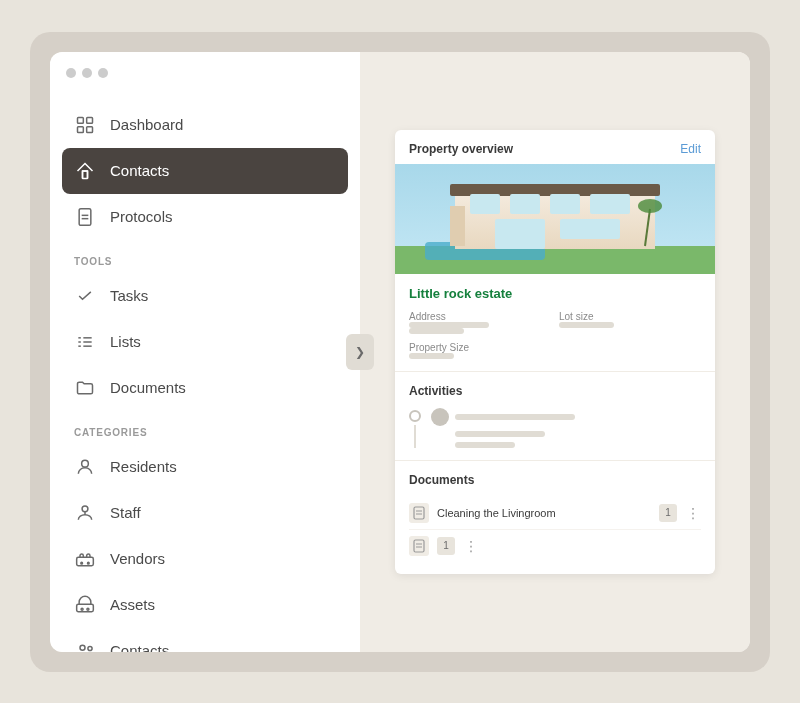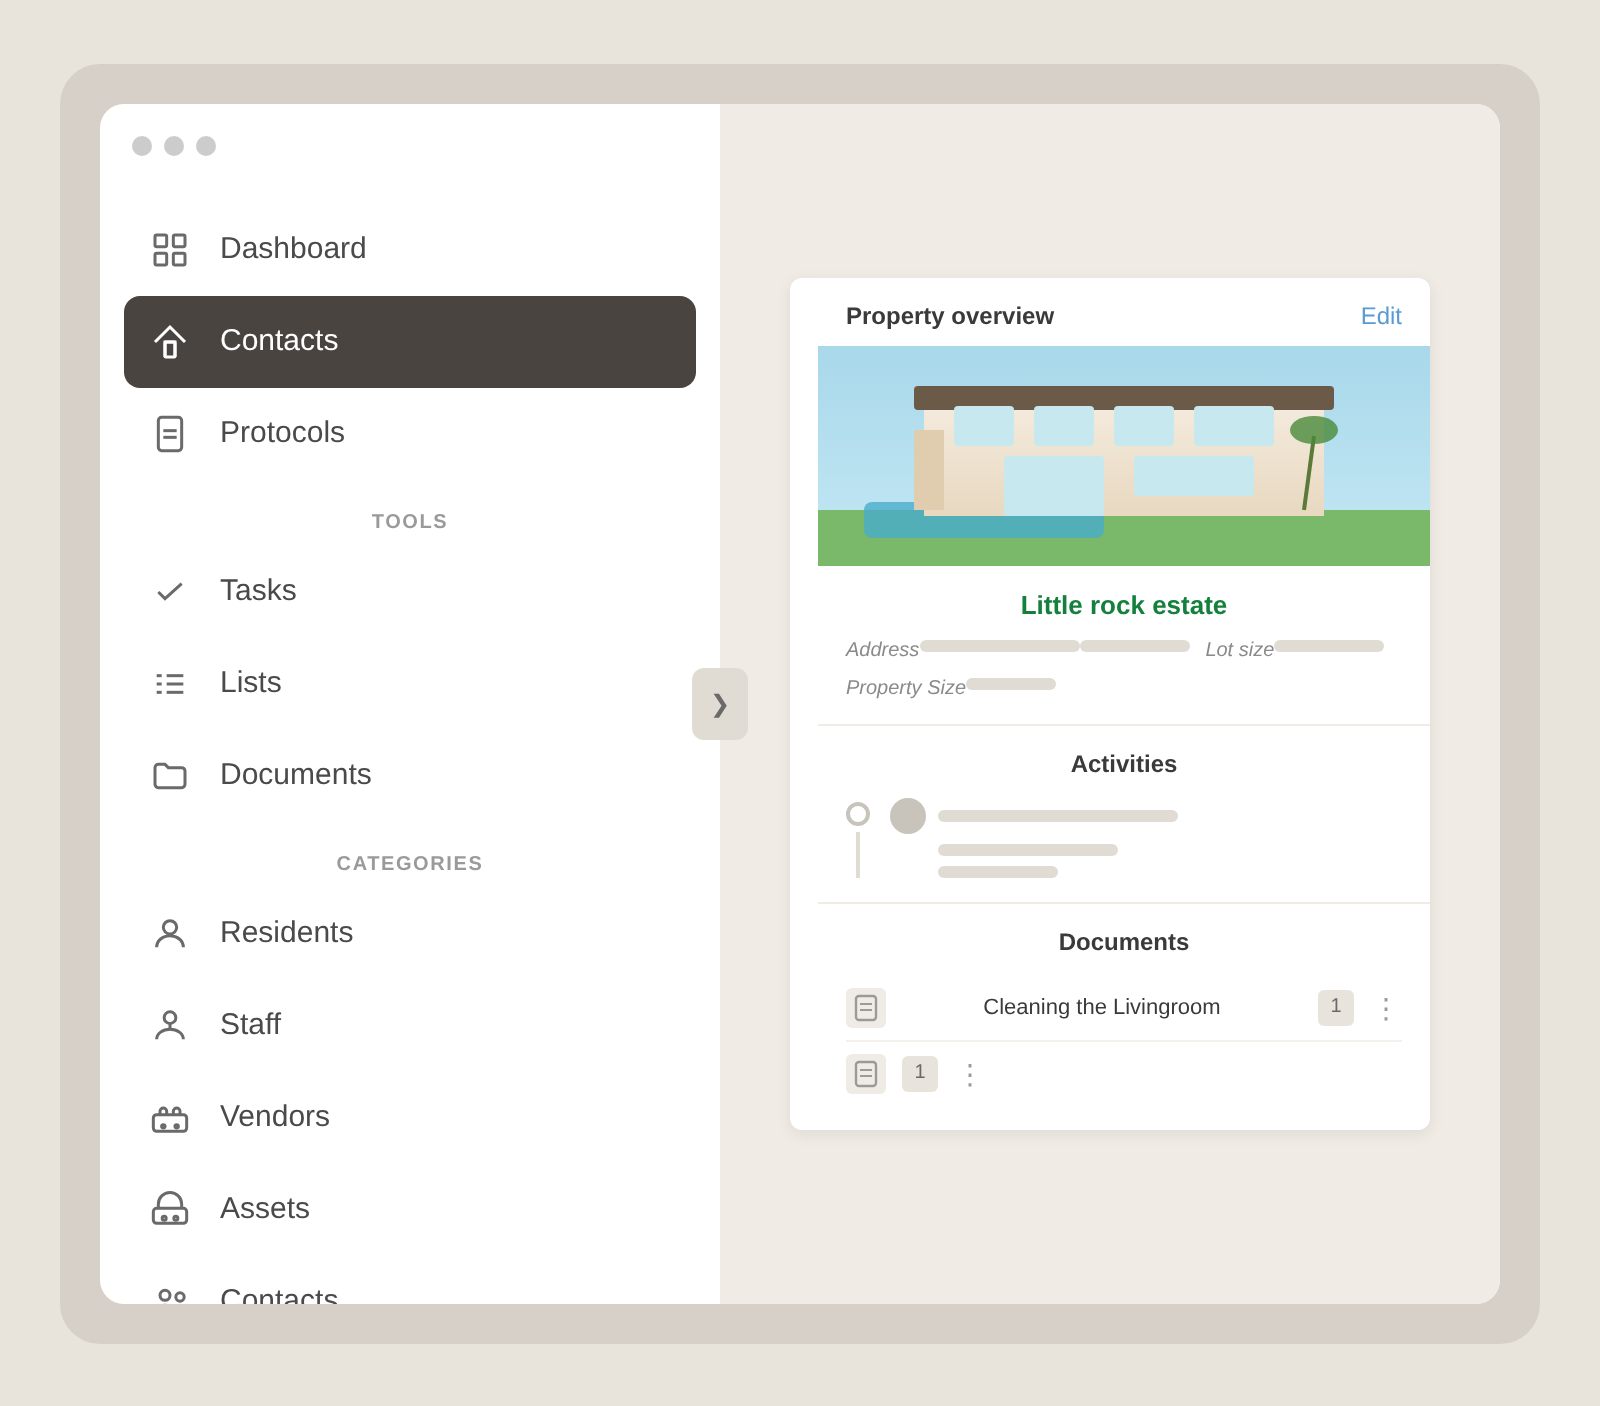--- a/index.html
+++ b/index.html
@@ -17,21 +17,20 @@
     .tablet-frame {
       width: 740px;
       height: 640px;
       background: #d6d0c8;
       border-radius: 20px;
       padding: 20px;
       display: flex;
       align-items: center;
       justify-content: center;
       position: relative;
-      text-align: center;
     }
 
     .tablet-inner {
       width: 700px;
       height: 600px;
       background: #f5f3ef;
       border-radius: 12px;
       display: flex;
       overflow: hidden;
       position: relative;
@@ -138,21 +137,20 @@
     }
 
     
     .property-card {
       background: #ffffff;
       border-radius: 6px;
       width: 100%;
       max-width: 320px;
       overflow: hidden;
       box-shadow: 0 2px 8px rgba(0,0,0,0.08);
-      padding-left: 14px;
     }
 
     .card-header {
       display: flex;
       justify-content: space-between;
       align-items: center;
       padding: 12px 14px 8px;
     }
 
     .card-title-text {
@@ -188,23 +186,22 @@
     }
 
     .property-details {
       display: grid;
       grid-template-columns: 1fr 1fr;
       gap: 8px;
     }
 
     .detail-item {
       display: flex;
-      flex-direction: row;
+      flex-direction: column;
       gap: 0;
-      font-style: italic;
     }
 
     .detail-label {
       font-size: 10px;
       color: #8a8a8a;
     }
 
     .detail-value-bar {
       height: 6px;
       border-radius: 3px;

